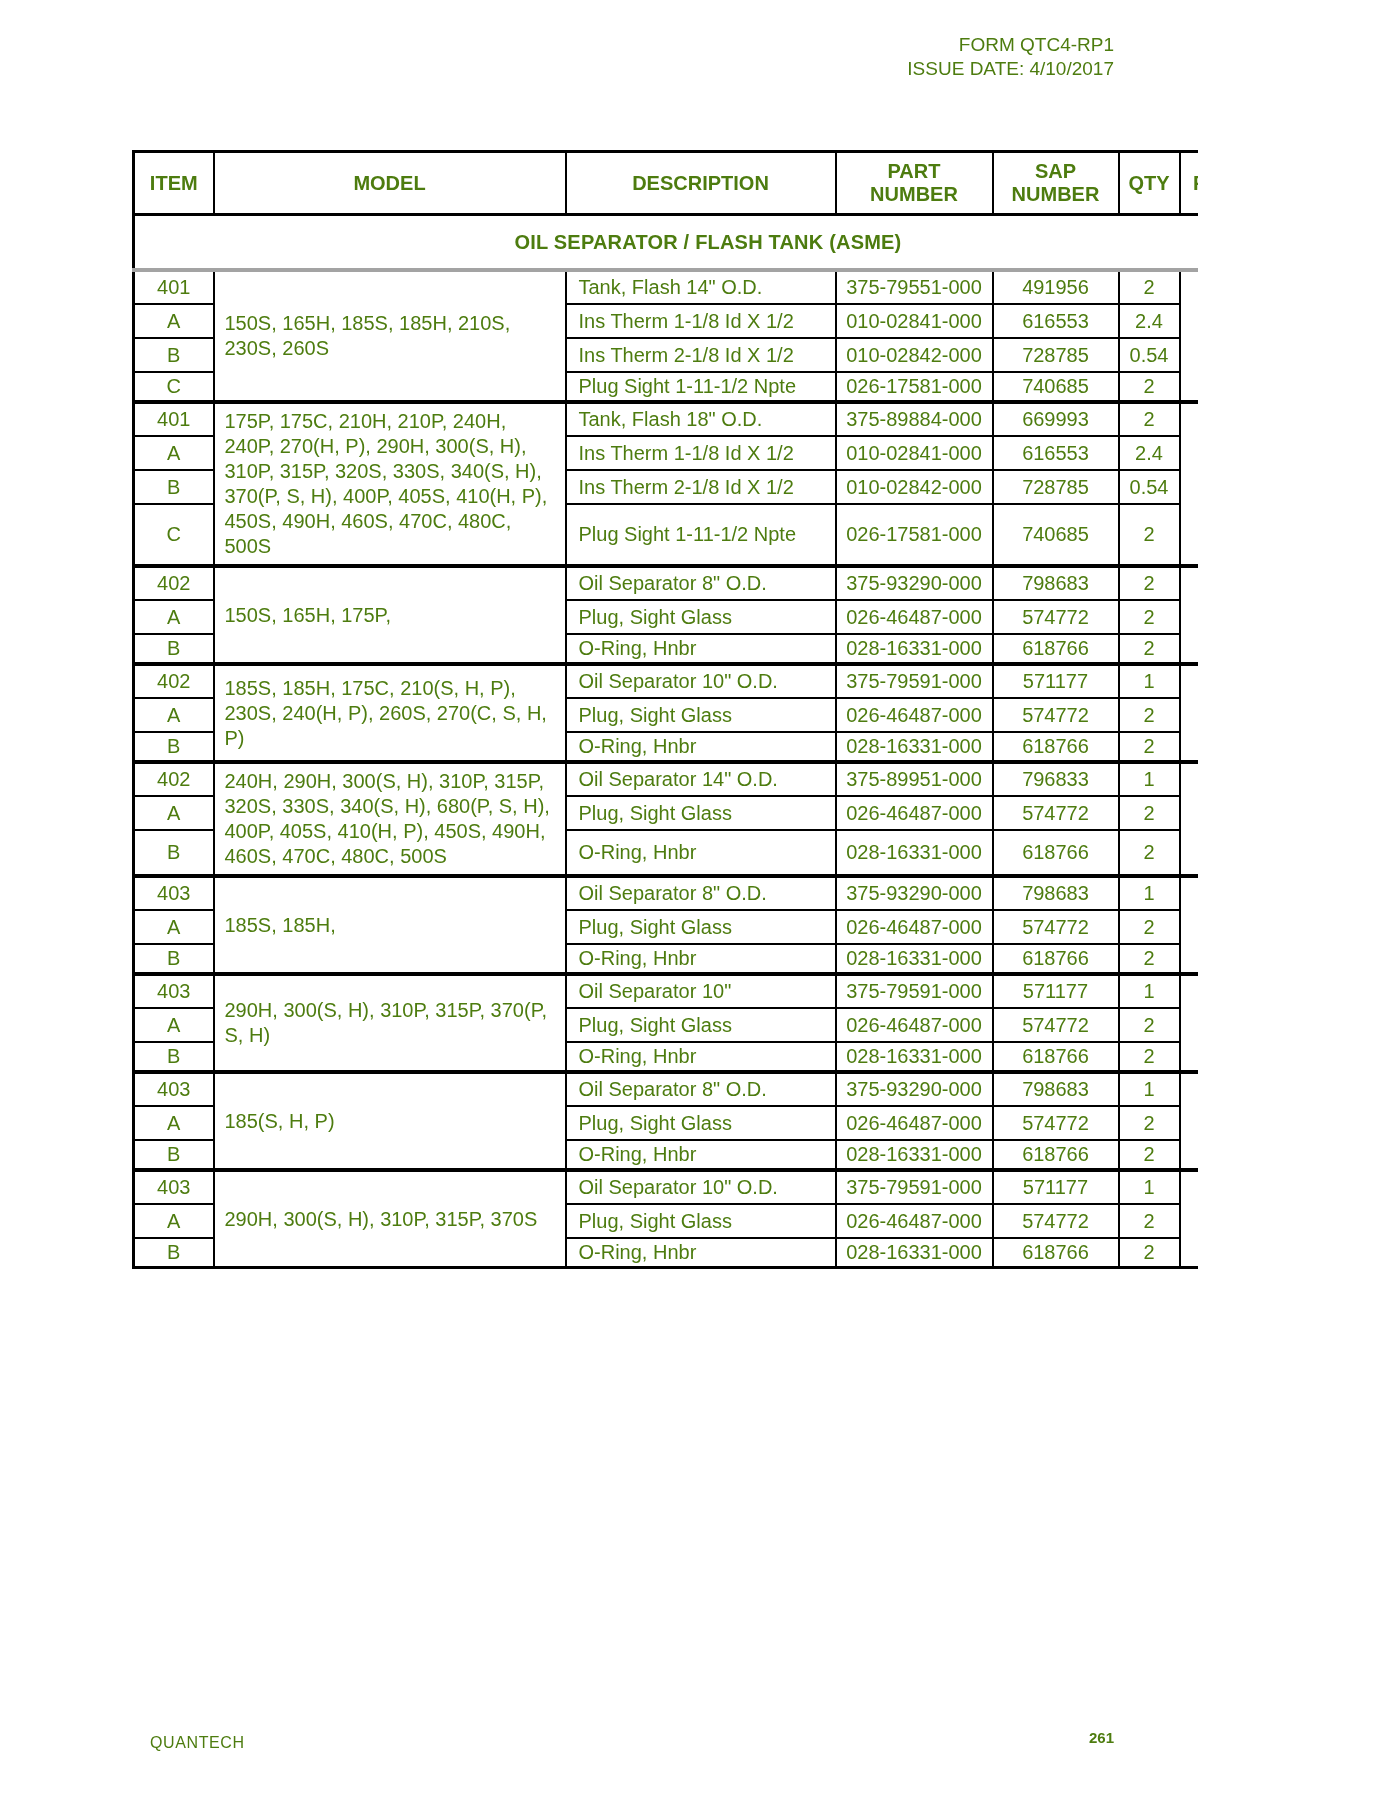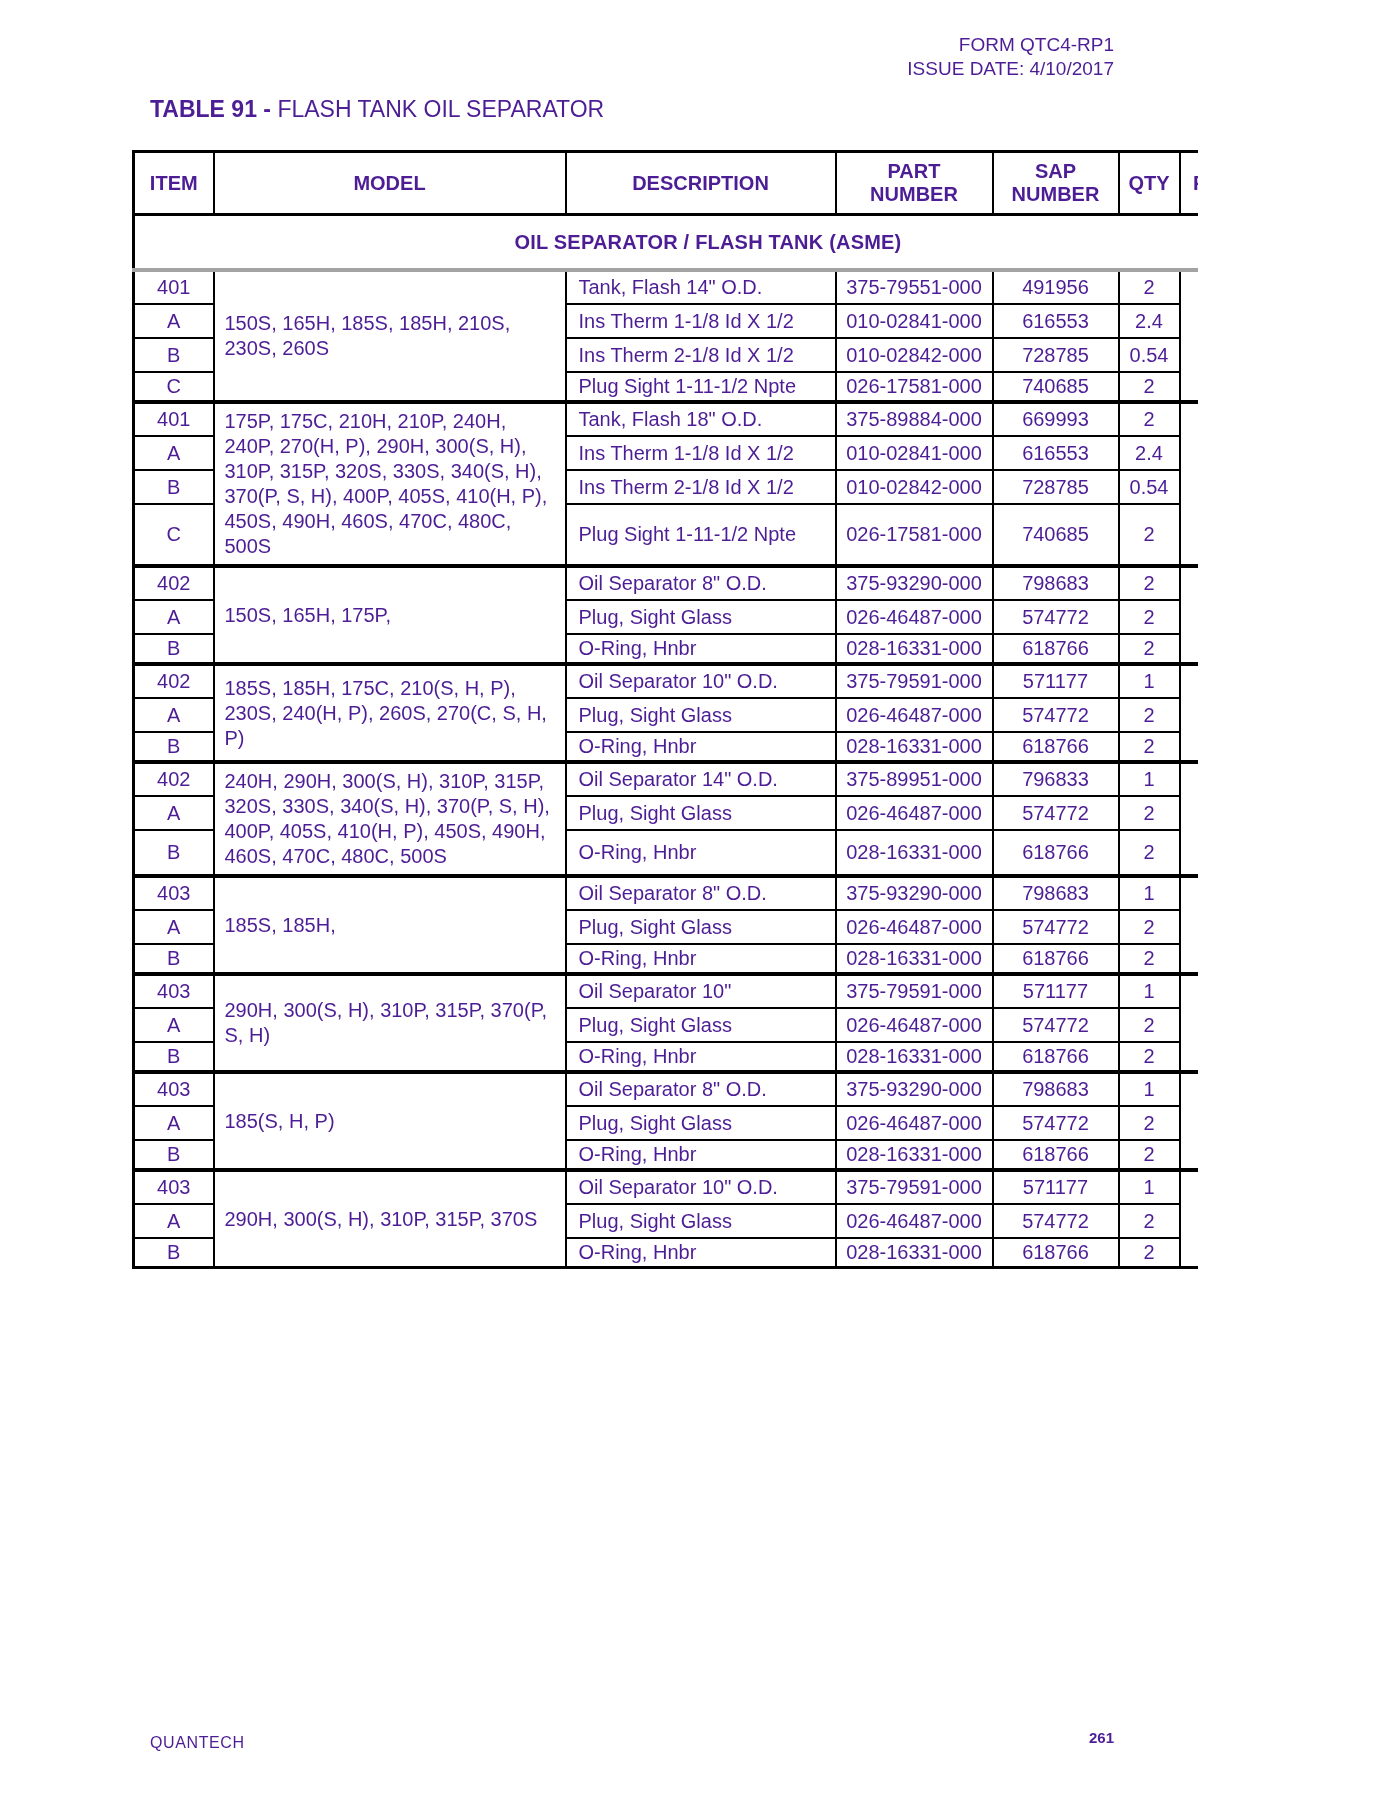--- a/index.html
+++ b/index.html
@@ -1,18 +1,18 @@
 <!DOCTYPE html>
 <html><head>
 <meta charset="utf-8">
 <style>
   html,body { margin:0; padding:0; background:#ffffff; }
   .page {
     position:relative; width:1198px; height:1800px; background:#ffffff;
-    font-family:"Liberation Sans", sans-serif; color:#4c1d95;
+    font-family:"Liberation Sans", sans-serif; color:#4d7c0f;
     overflow:hidden;
   }
   .form-header {
     position:absolute; top:33px; right:84px;
     text-align:right; font-size:19px; line-height:24px;
   }
   .doc-title {
     position:absolute; left:150px; top:96px;
     font-size:23px; white-space:nowrap;
   }
@@ -50,21 +50,20 @@
 </head>
 <body>
 
 <div class="page">
 
   <div class="form-header">
     <div>FORM QTC4-RP1</div>
     <div>ISSUE DATE: 4/10/2017</div>
   </div>
 
-  <div class="doc-title"><span class="b">TABLE 91 - </span><span>FLASH TANK OIL SEPARATOR</span></div>
 
   <table class="parts">
     <colgroup>
       <col style="width:80px">
         <col style="width:352px">
         <col style="width:270px">
       <col style="width:157px">
         <col style="width:126px">
         <col style="width:61px">
         <col style="width:103px">
@@ -185,21 +184,21 @@
         </tr>
         <tr>
           <td class="c-item">B</td>
           <td class="c-desc">O-Ring, Hnbr</td>
           <td class="c-part">028-16331-000</td>
           <td class="c-sap">618766</td>
           <td class="c-qty">2</td>
         </tr>
         <tr class="group-start rh">
           <td class="c-item">402</td>
-          <td class="c-model" rowspan="3">240H, 290H, 300(S, H), 310P, 315P, 320S, 330S, 340(S, H), 370(P, S, H), 400P, 405S, 410(H, P), 450S, 490H, 460S, 470C, 480C, 500S</td>
+          <td class="c-model" rowspan="3">240H, 290H, 300(S, H), 310P, 315P, 320S, 330S, 340(S, H), 680(P, S, H), 400P, 405S, 410(H, P), 450S, 490H, 460S, 470C, 480C, 500S</td>
           <td class="c-desc">Oil Separator 14" O.D.</td>
           <td class="c-part">375-89951-000</td>
           <td class="c-sap">796833</td>
           <td class="c-qty">1</td>
           <td class="c-fig" rowspan="3">93</td>
         </tr>
         <tr class="rh">
           <td class="c-item">A</td>
           <td class="c-desc">Plug, Sight Glass</td>
           <td class="c-part">026-46487-000</td>

